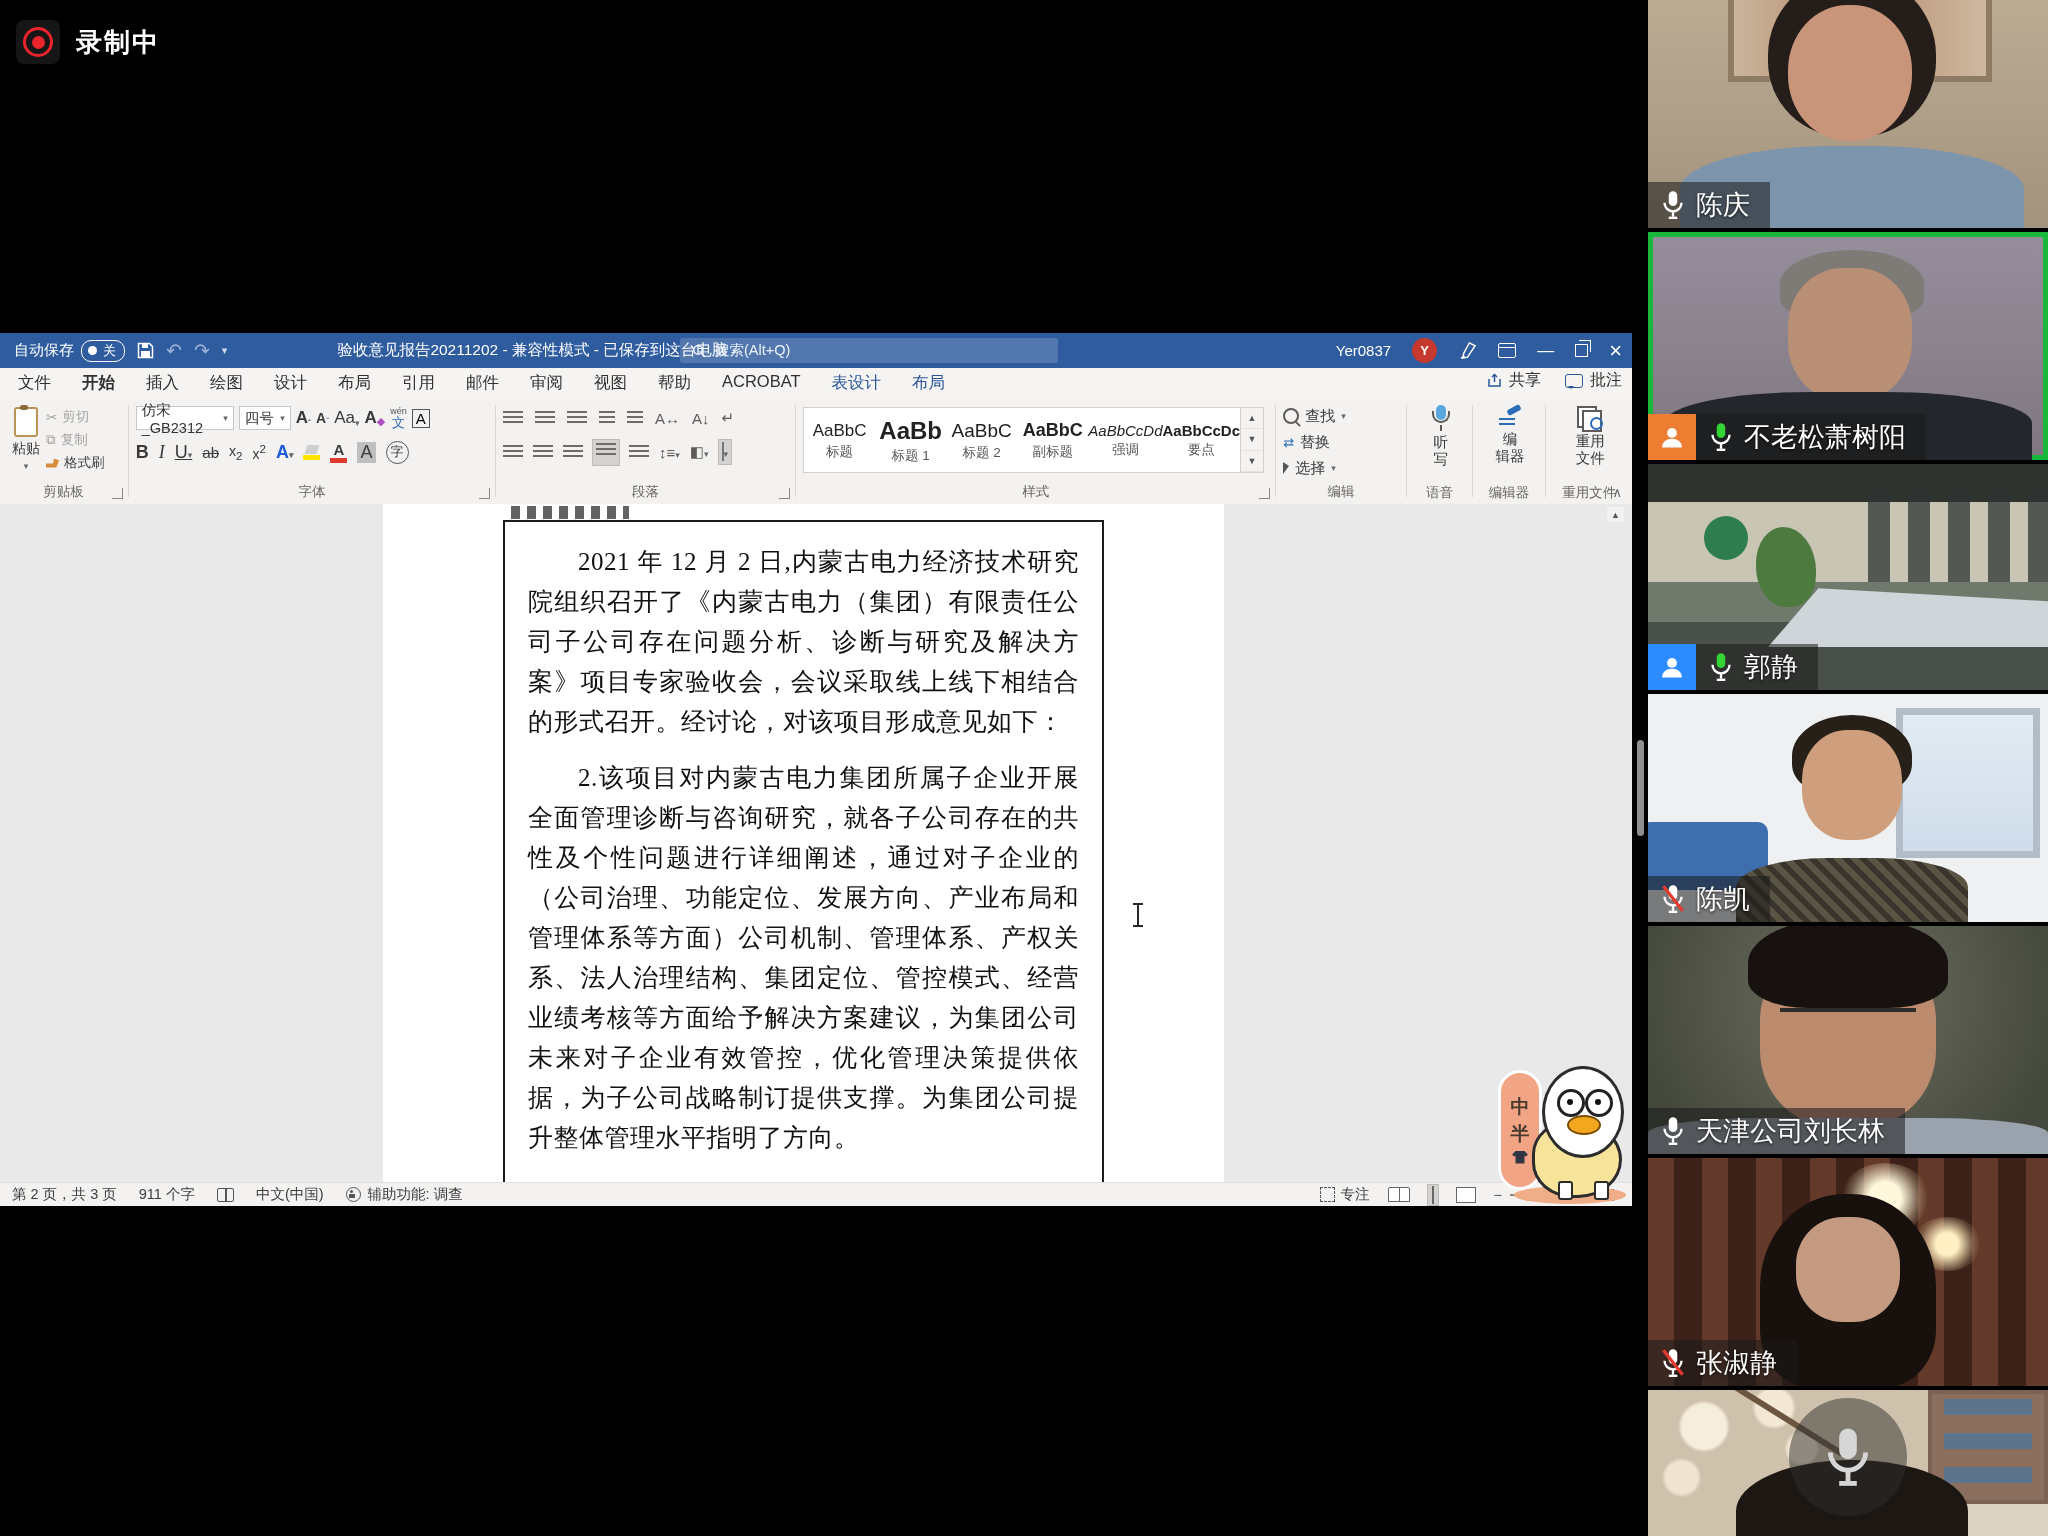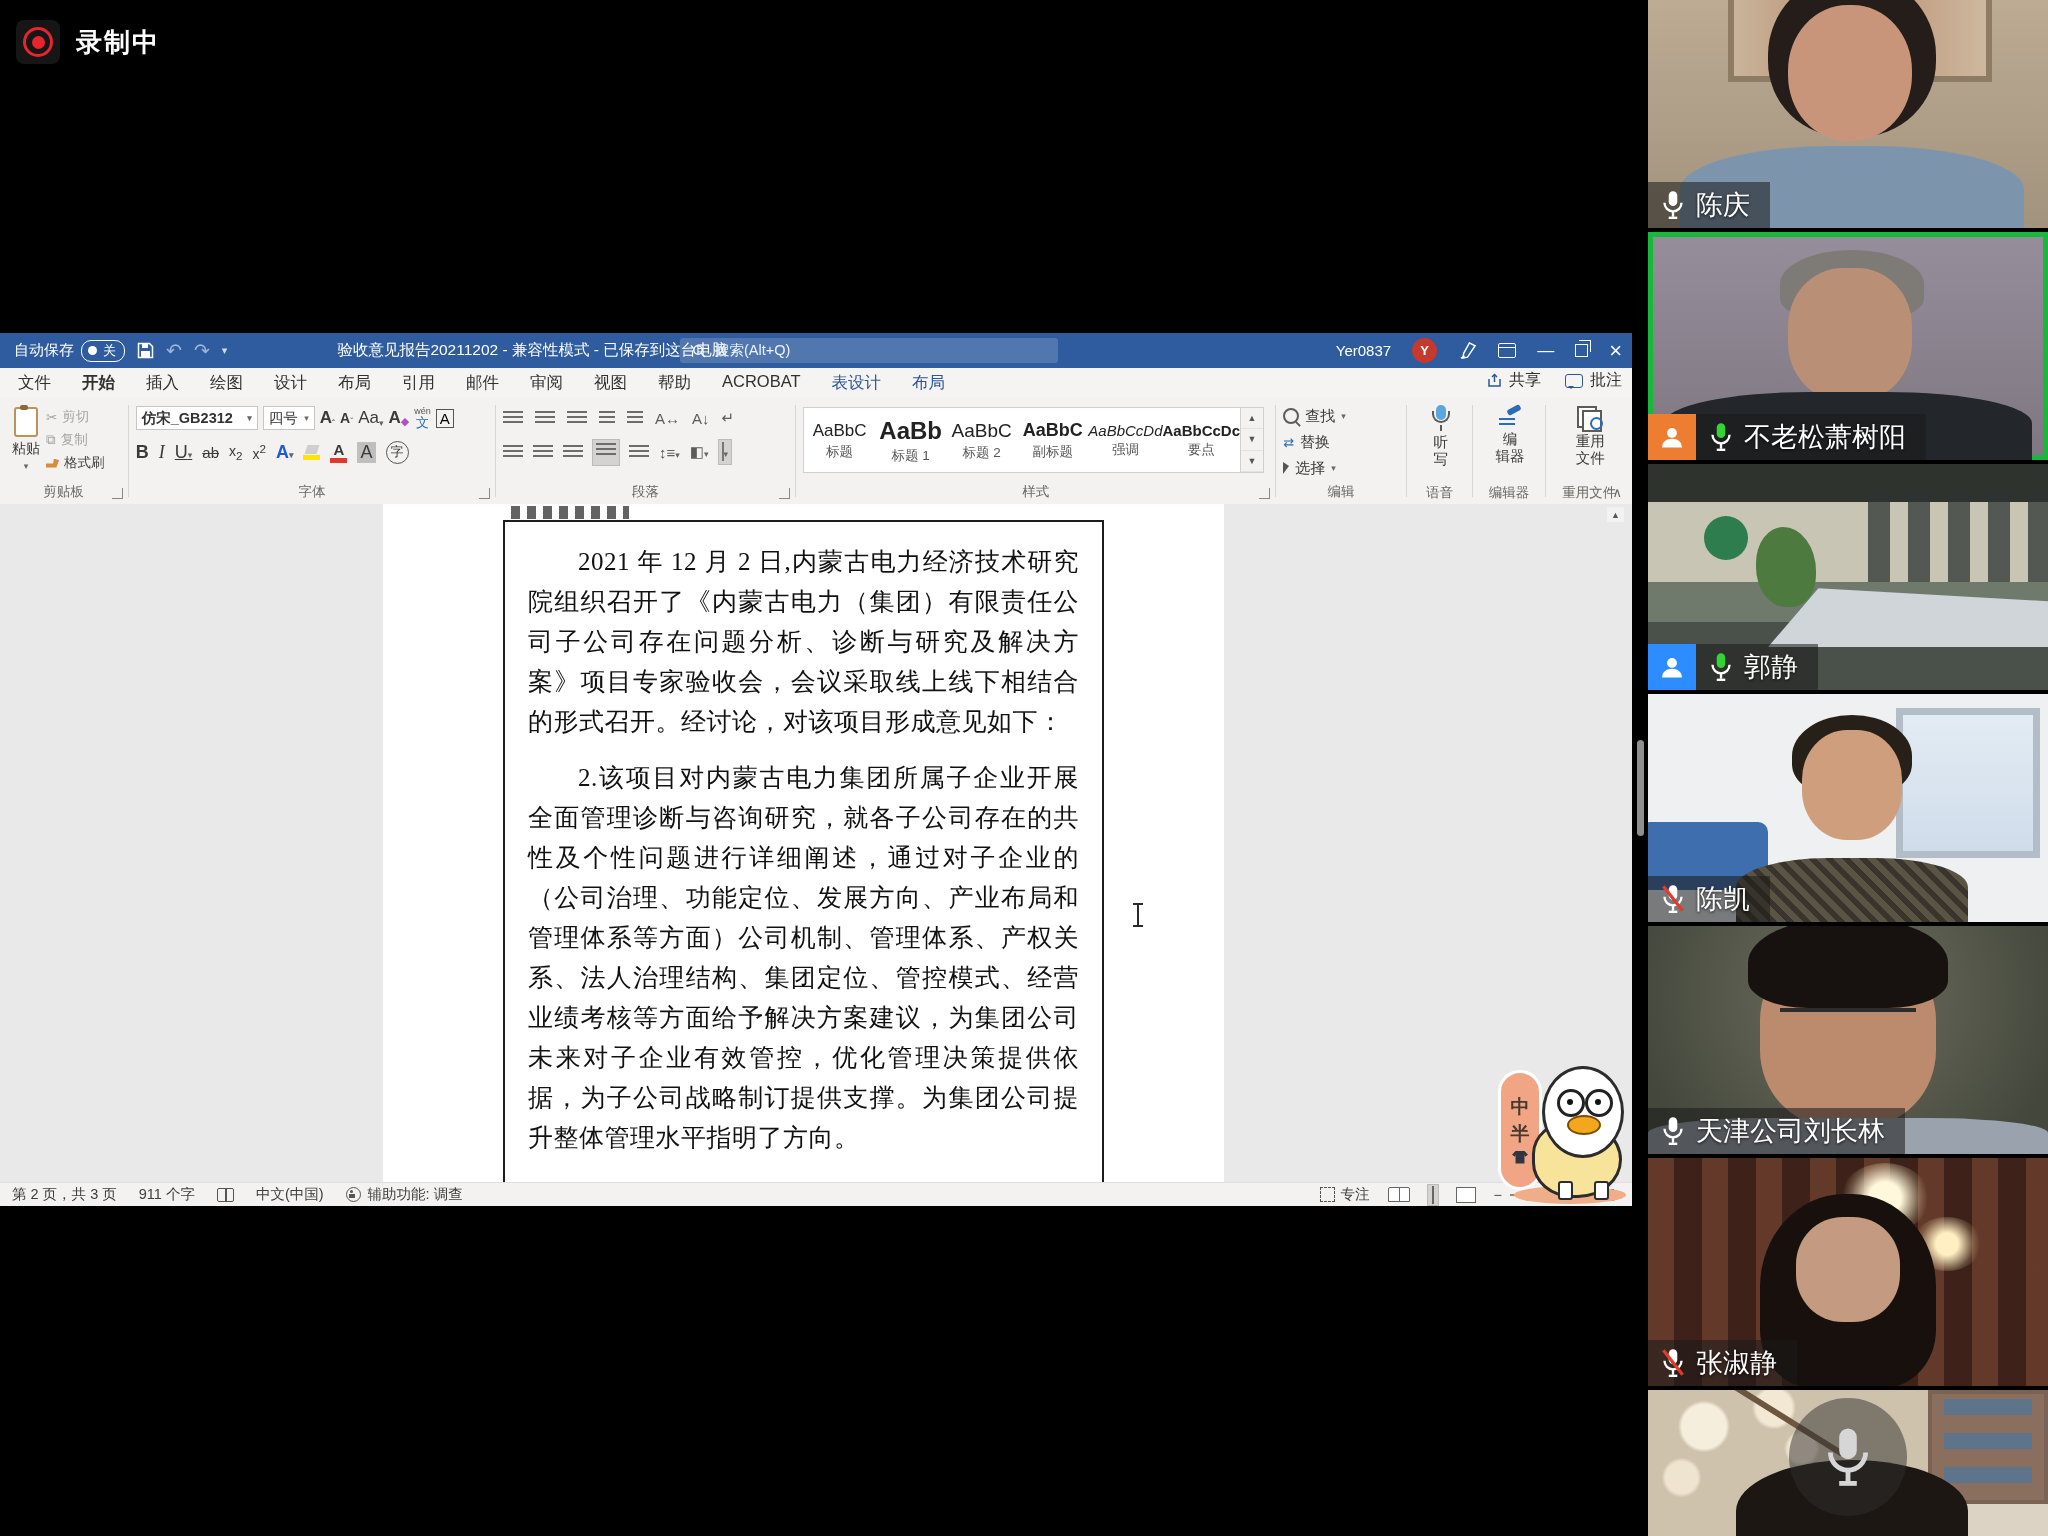--- a/index.html
+++ b/index.html
@@ -337,21 +337,21 @@
             </span>
         </div>
         <span class="lbl">剪贴板</span>
         <span class="launcher"></span>
       </div>
 
       <span class="vdiv"></span>
 
       <div class="grp g-font">
         <div class="fr1">
-          <span class="combo" style="width:122px;font-weight:bold;">
+          <span class="combo" style="width:98px;">
               <span>仿宋_GB2312</span>
               <span class="caret">▾</span>
             </span>
           <span class="combo" style="width:52px;">
               <span>四号</span>
               <span class="caret">▾</span>
             </span>
           <span class="fbtn">
               <b>A</b>
               <sup style="font-size:9px;">ˆ</sup>

